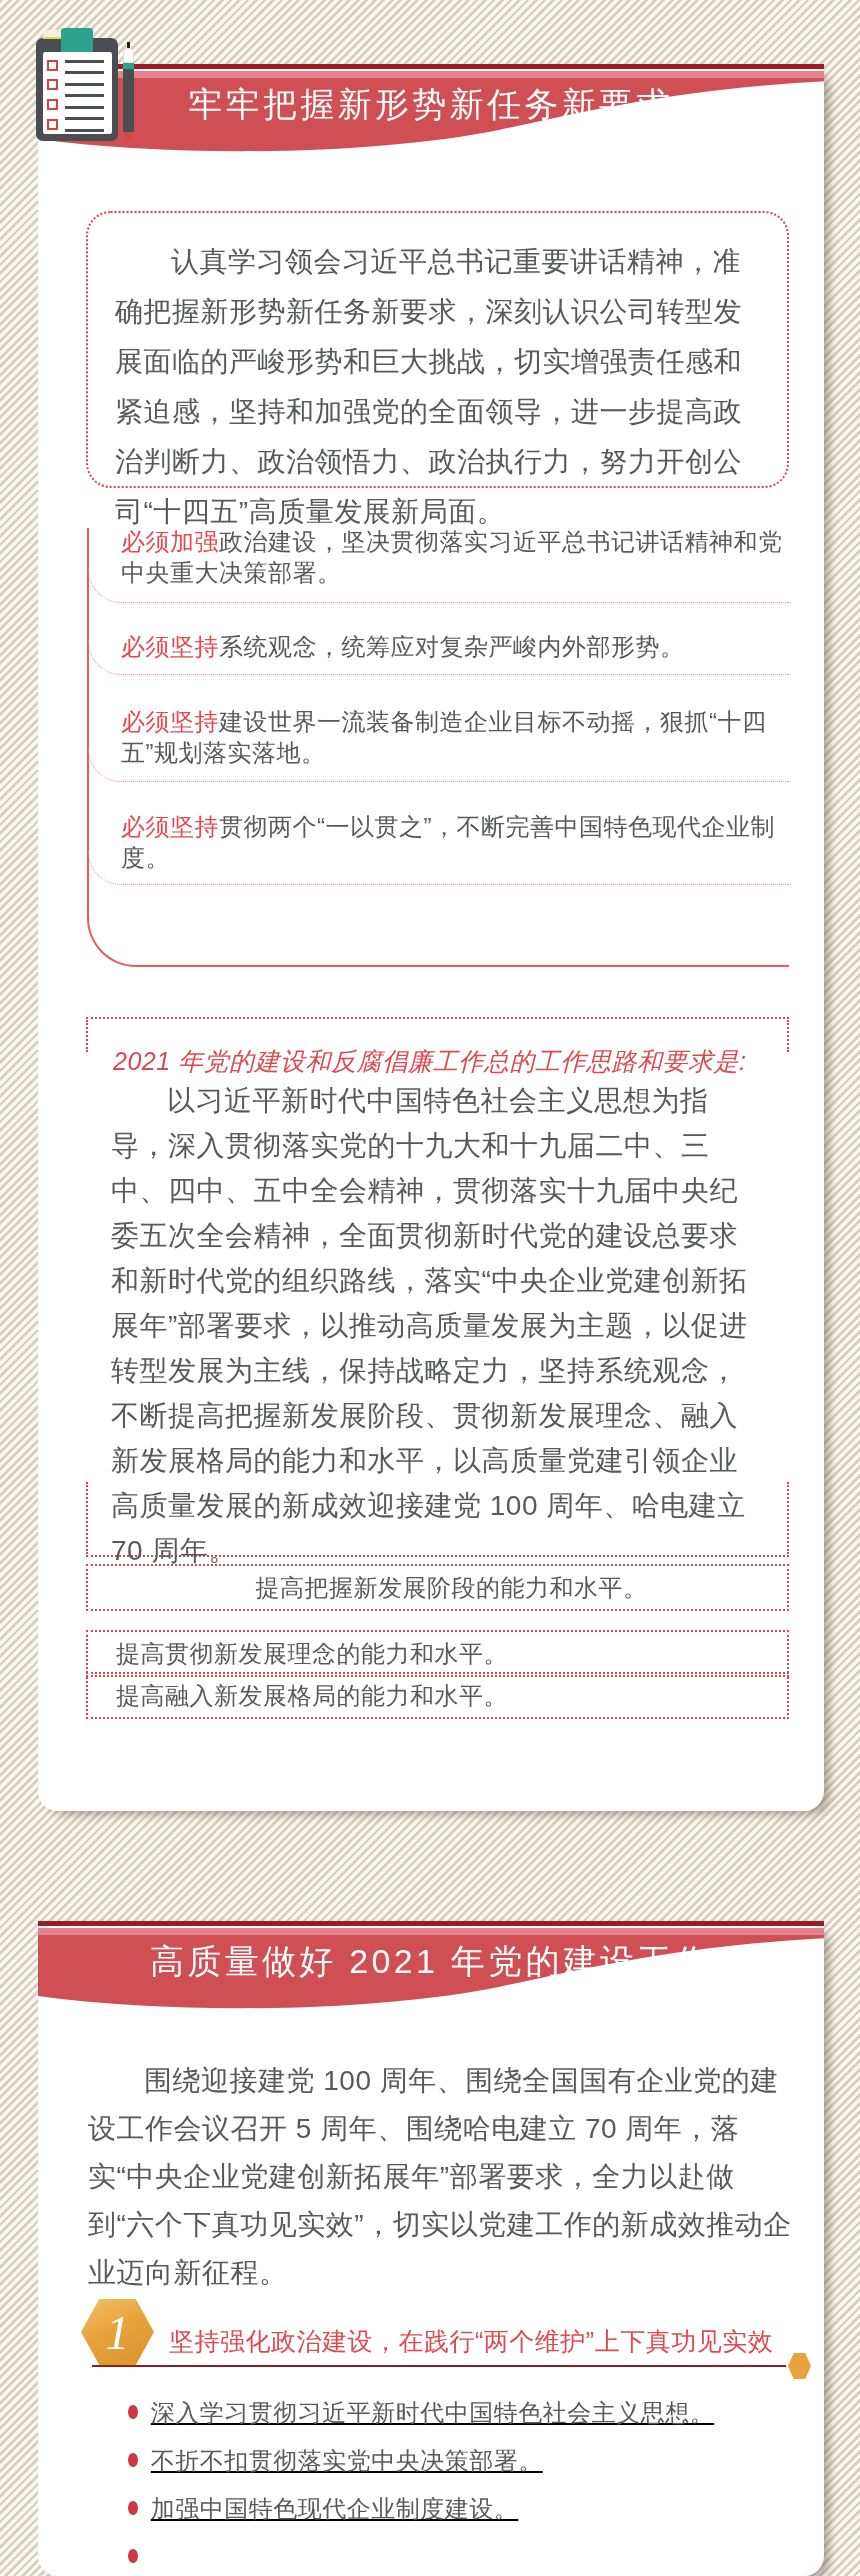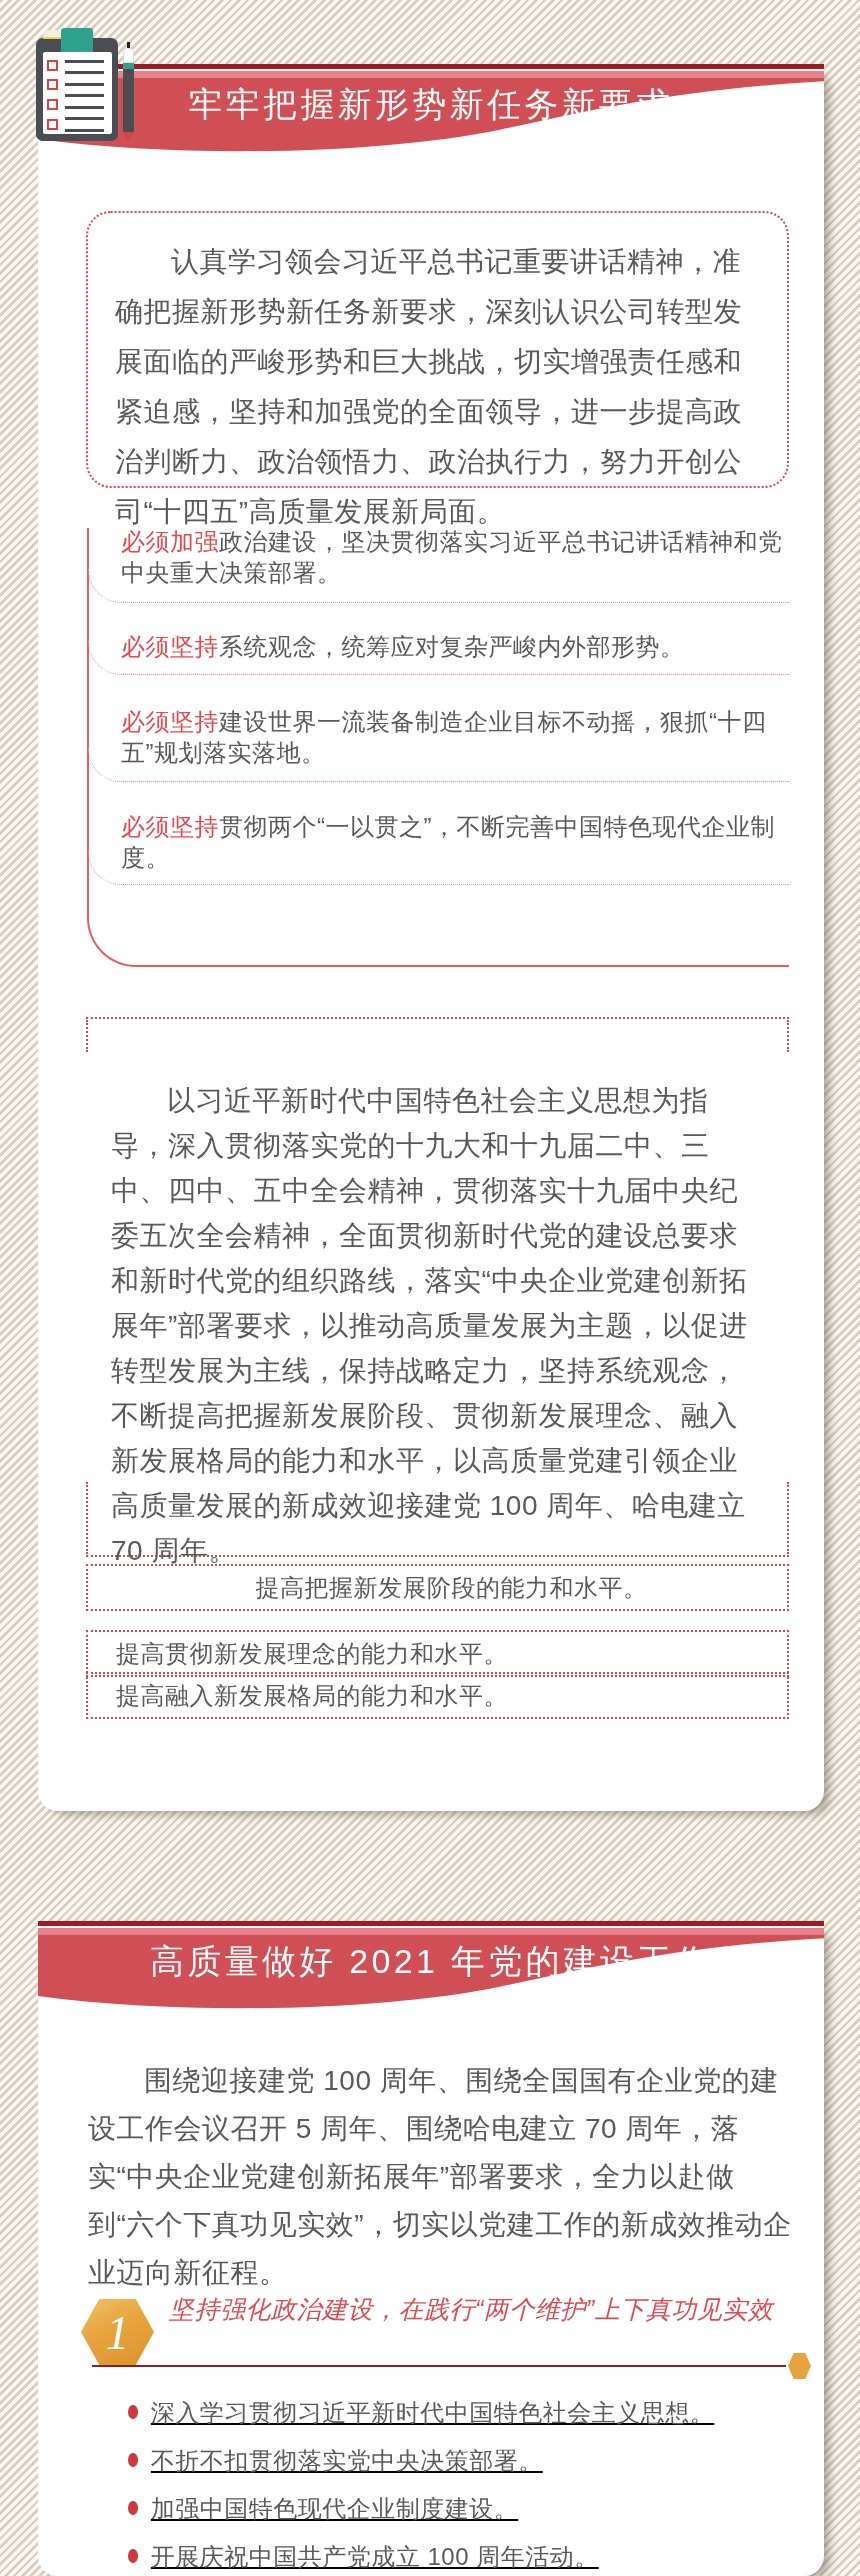--- a/index.html
+++ b/index.html
@@ -77,22 +77,22 @@
     display:flex;align-items:center;padding-left:28px;color:var(--body_gray);font-size:24px;letter-spacing:0.5px;}
   .mb1{top:1500px;justify-content:center;} .mb2{top:1566px;} .mb3{top:1608px;}
 
   
   .para2{position:absolute;left:50px;top:136px;width:705px;line-height:48px;text-indent:2em;}
   .hexagon{position:absolute;left:43px;top:378px;width:73px;height:66px;
     background:linear-gradient(155deg,#f2c068 0%,var(--gold) 45%,#d9932c 100%);
     clip-path:polygon(25% 0,75% 0,100% 50%,75% 100%,25% 100%,0 50%);
     display:flex;align-items:center;justify-content:center;z-index:2;}
   .hexagon span{color:#fff;font-size:48px;font-style:italic;font-family:"Liberation Serif","DejaVu Serif",serif;}
-  .num-heading{position:absolute;left:131px;top:372px;width:628px;font-size:25px;
-    font-style:italic;color:var(--italic_red);letter-spacing:0.5px;}
+  .num-heading{position:absolute;left:131px;top:404px;width:628px;font-size:25px;
+    color:var(--italic_red);letter-spacing:0.5px;}
   .num-line{position:absolute;left:54px;top:444px;width:694px;height:2.2px;background:var(--maroon);}
   .mini-hex{position:absolute;left:750px;top:432px;width:23px;height:26px;background:var(--gold);
     clip-path:polygon(25% 0,75% 0,100% 50%,75% 100%,25% 100%,0 50%);}
   .bullets{position:absolute;left:90px;top:477px;width:667px;}
   .bullet-item{display:flex;margin-bottom:18.6px;text-decoration:underline;}
   .bullet-dot{flex:0 0 9.8px;width:9.8px;height:14px;border-radius:50%;background:var(--bullet_red);margin:6.6px 13px 0 0;}
   .bullet-text{color:var(--body_gray);font-size:24px;line-height:29.5px;letter-spacing:0.5px;}
 </style>
 </head>
 <body>
@@ -163,20 +163,21 @@
     <div class="must-div" style="top:787px"></div>
 
 
     <div class="think-box">
       <div class="tb-top"></div>
       <div class="tb-bottom"></div>
       <div class="tb-stub tb-l tb-t"></div>
       <div class="tb-stub tb-r tb-t"></div>
       <div class="tb-stub tb-l tb-b"></div>
       <div class="tb-stub tb-r tb-b"></div>
+      <div class="think-heading">2021 年党的建设和反腐倡廉工作总的工作思路和要求是:</div>
       <p class="think-body">以习近平新时代中国特色社会主义思想为指导，深入贯彻落实党的十九大和十九届二中、三中、四中、五中全会精神，贯彻落实十九届中央纪委五次全会精神，全面贯彻新时代党的建设总要求和新时代党的组织路线，落实“中央企业党建创新拓展年”部署要求，以推动高质量发展为主题，以促进转型发展为主线，保持战略定力，坚持系统观念，不断提高把握新发展阶段、贯彻新发展理念、融入新发展格局的能力和水平，以高质量党建引领企业高质量发展的新成效迎接建党 100 周年、哈电建立 70 周年。</p>
     </div>
 
     <div class="mini-box mb1">
       <span>提高把握新发展阶段的能力和水平。</span>
     </div>
     <div class="mini-box mb2">
       <span>提高贯彻新发展理念的能力和水平。</span>
     </div>
     <div class="mini-box mb3">
@@ -213,18 +214,17 @@
       <div class="bullet-item">
         <span class="bullet-dot"></span>
         <span class="bullet-text">不折不扣贯彻落实党中央决策部署。</span>
       </div>
       <div class="bullet-item">
         <span class="bullet-dot"></span>
         <span class="bullet-text">加强中国特色现代企业制度建设。</span>
       </div>
       <div class="bullet-item">
         <span class="bullet-dot"></span>
-        <span class="bullet-text">开展庆祝中国共产党成立 100 周年活动。</span>
       </div>
     </div>
   </div>
 </div>
 
 
 </body></html>

